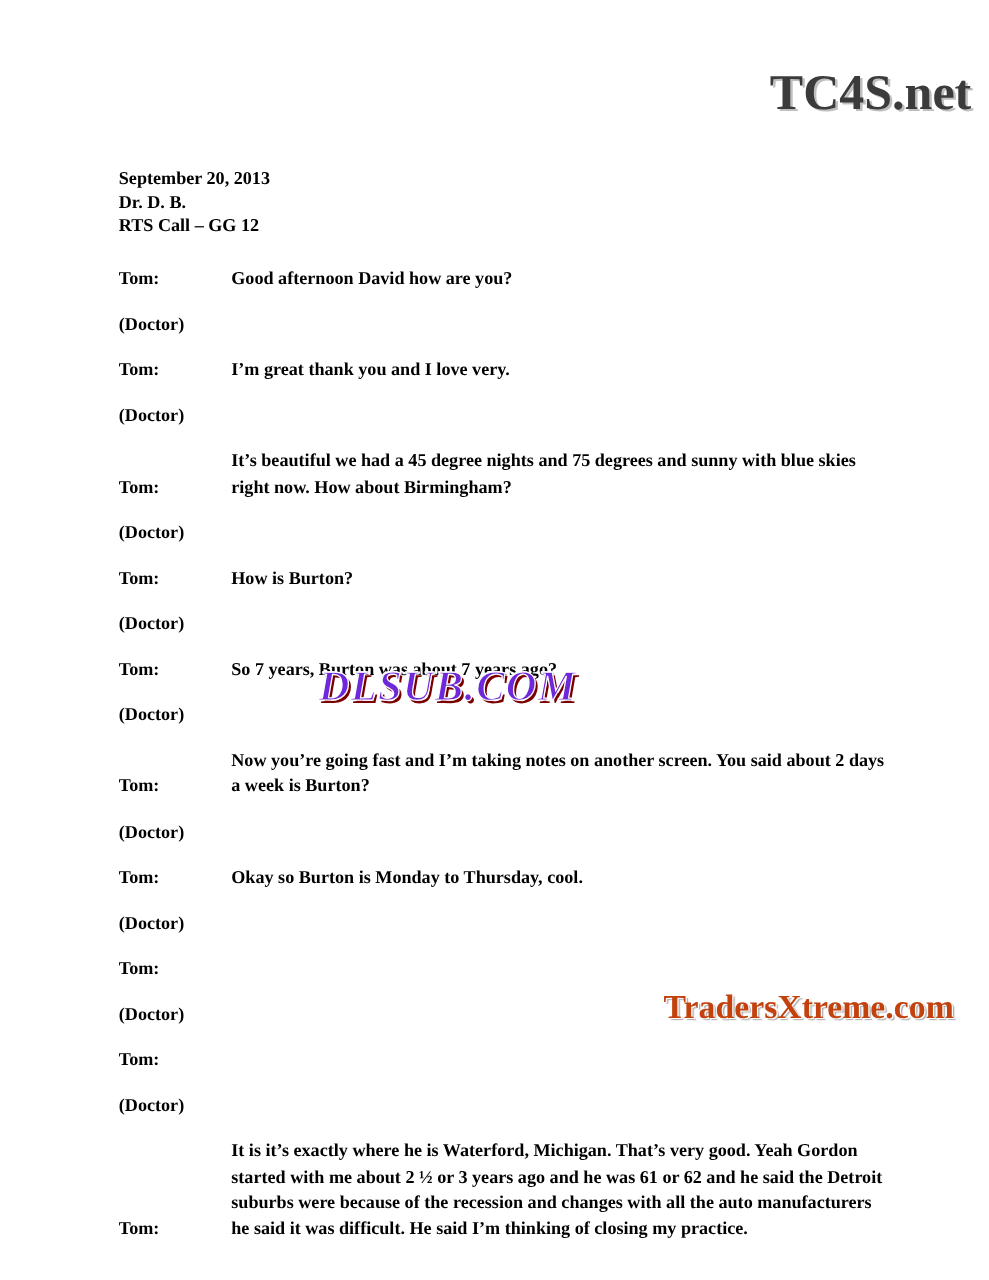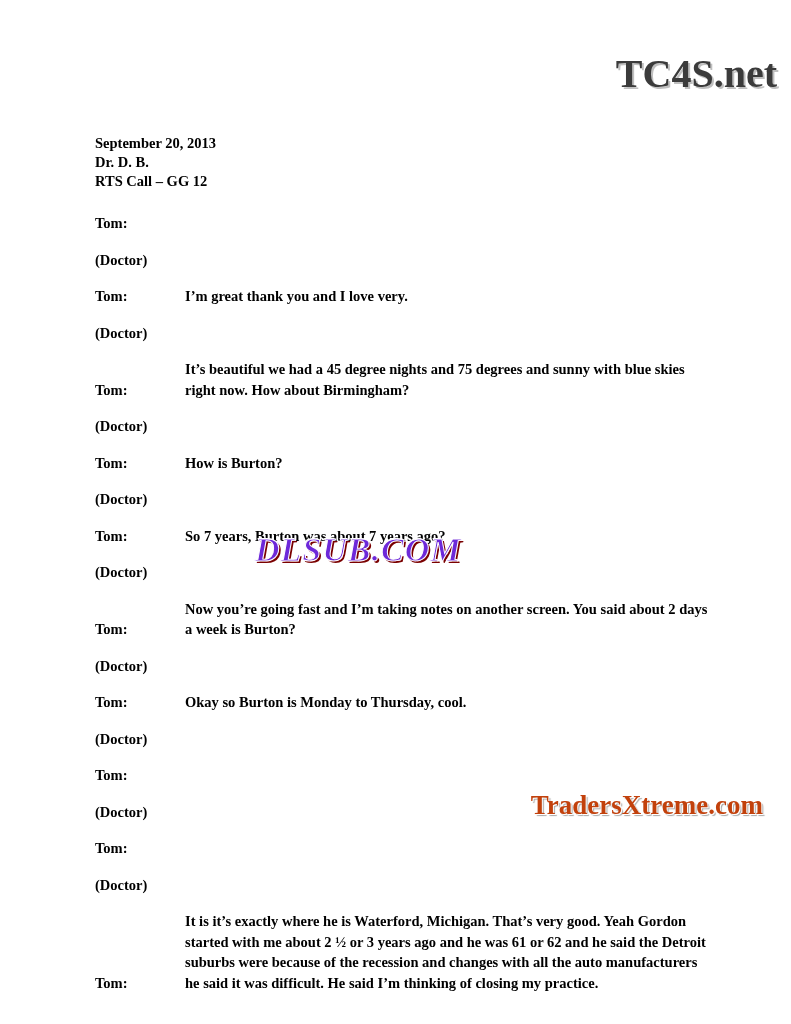--- a/index.html
+++ b/index.html
@@ -120,20 +120,21 @@
   <div class="doc">
 
     <div class="header-block">
       <div>September 20, 2013</div>
       <div>Dr. D. B.</div>
       <div>RTS Call – GG 12</div>
     </div>
 
     <div class="line">
       <div class="speaker">Tom:</div>
+      <div class="text">Good afternoon David how are you?</div>
     </div>
 
     <div class="line doctor">
       <div class="speaker">(Doctor)</div>
       <div class="text"></div>
     </div>
 
     <div class="line">
       <div class="speaker">Tom:</div>
       <div class="text">I’m great thank you and I love very.</div>

